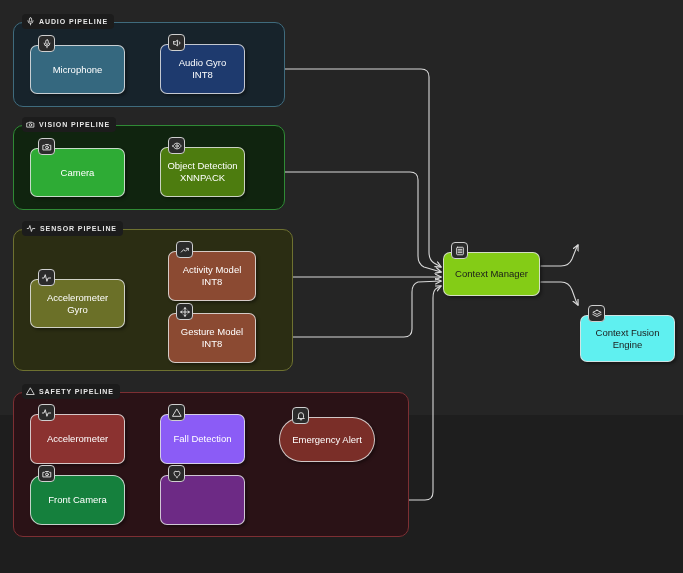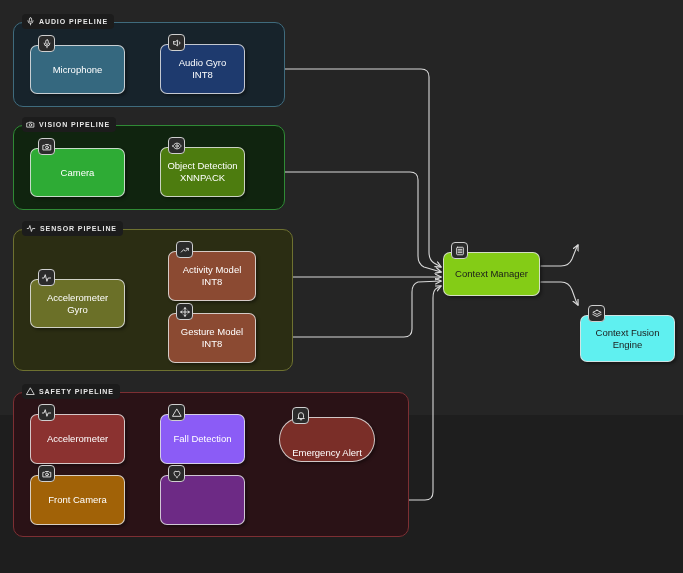--- a/index.html
+++ b/index.html
@@ -57,21 +57,21 @@
     align-items: center;
     justify-content: center;
     text-align: center;
     color: #ffffff;
     font-size: 9.5px;
     line-height: 12px;
     border: 1.2px solid rgba(226,226,226,0.85);
     box-shadow: 2px 2px 3px rgba(0,0,0,0.35);
     padding: 2px;
   }
-  .node.pill { border-radius: 26px; align-items: flex-end; }
+  .node.pill { border-radius: 26px; }
   .node.dark-text { color: #1b1b1b; }
   .node-label { pointer-events: none; white-space: pre-line; }
 
   
   .badge {
     position: absolute;
     top: -11px;
     left: 7px;
     width: 17px;
     height: 17px;
@@ -269,21 +269,21 @@
   <div class="node pill" style="left:279px; top:417px; width:96px; height:45px; background:#7a2e28;">
     <span class="badge" style="left:12px;">
       <svg width="10" height="10" viewBox="0 0 24 24" fill="none" stroke="#e6e6e6" stroke-width="2.2" stroke-linecap="round" stroke-linejoin="round">
         <path d="M6 16V10a6 6 0 0 1 12 0v6l2 2H4l2-2z"></path>
           <path d="M10 20a2 2 0 0 0 4 0"></path>
       </svg>
     </span>
     <span class="node-label">Emergency Alert</span>
   </div>
 
-  <div class="node" style="left:30px; top:475px; width:95px; height:50px; background:#a16207;">
+  <div class="node" style="left:30px; top:475px; width:95px; height:50px; background:#15803d;border-radius:12px;">
     <span class="badge">
       <svg width="10" height="10" viewBox="0 0 24 24" fill="none" stroke="#e6e6e6" stroke-width="2.2" stroke-linecap="round" stroke-linejoin="round">
         <path d="M3 8h3l2-2h8l2 2h3v11H3z"></path>
           <circle cx="12" cy="13" r="3.4"></circle>
       </svg>
     </span>
     <span class="node-label">Front Camera</span>
   </div>
 
   <div class="node" style="left:160px; top:475px; width:85px; height:50px; background:#6d2a85;">

